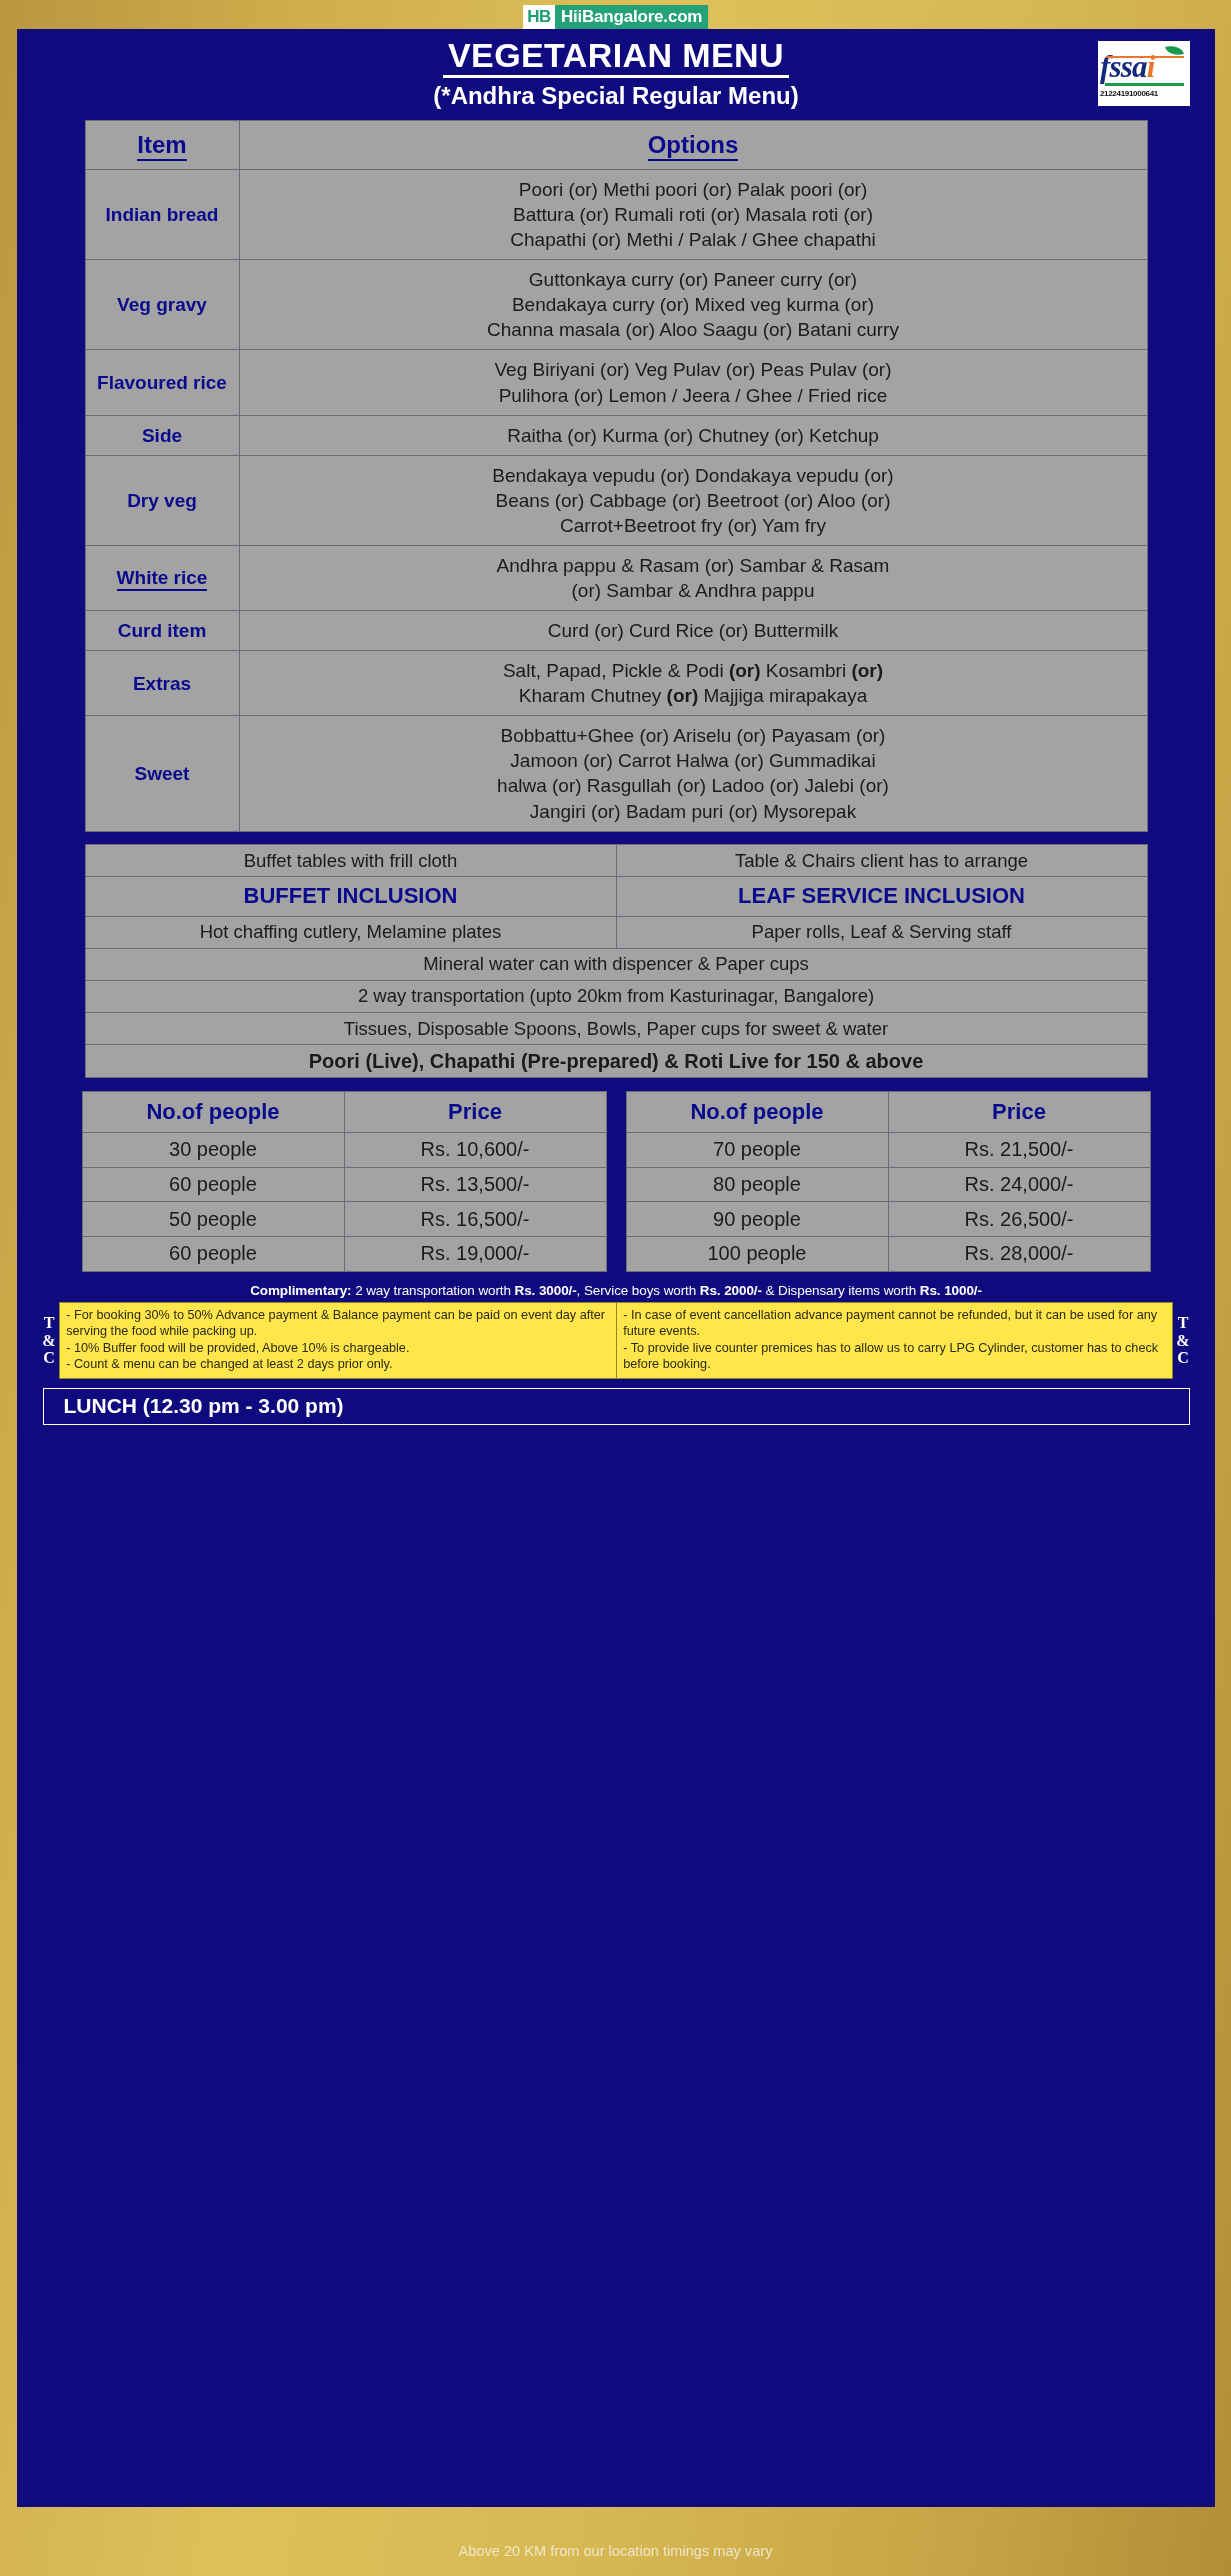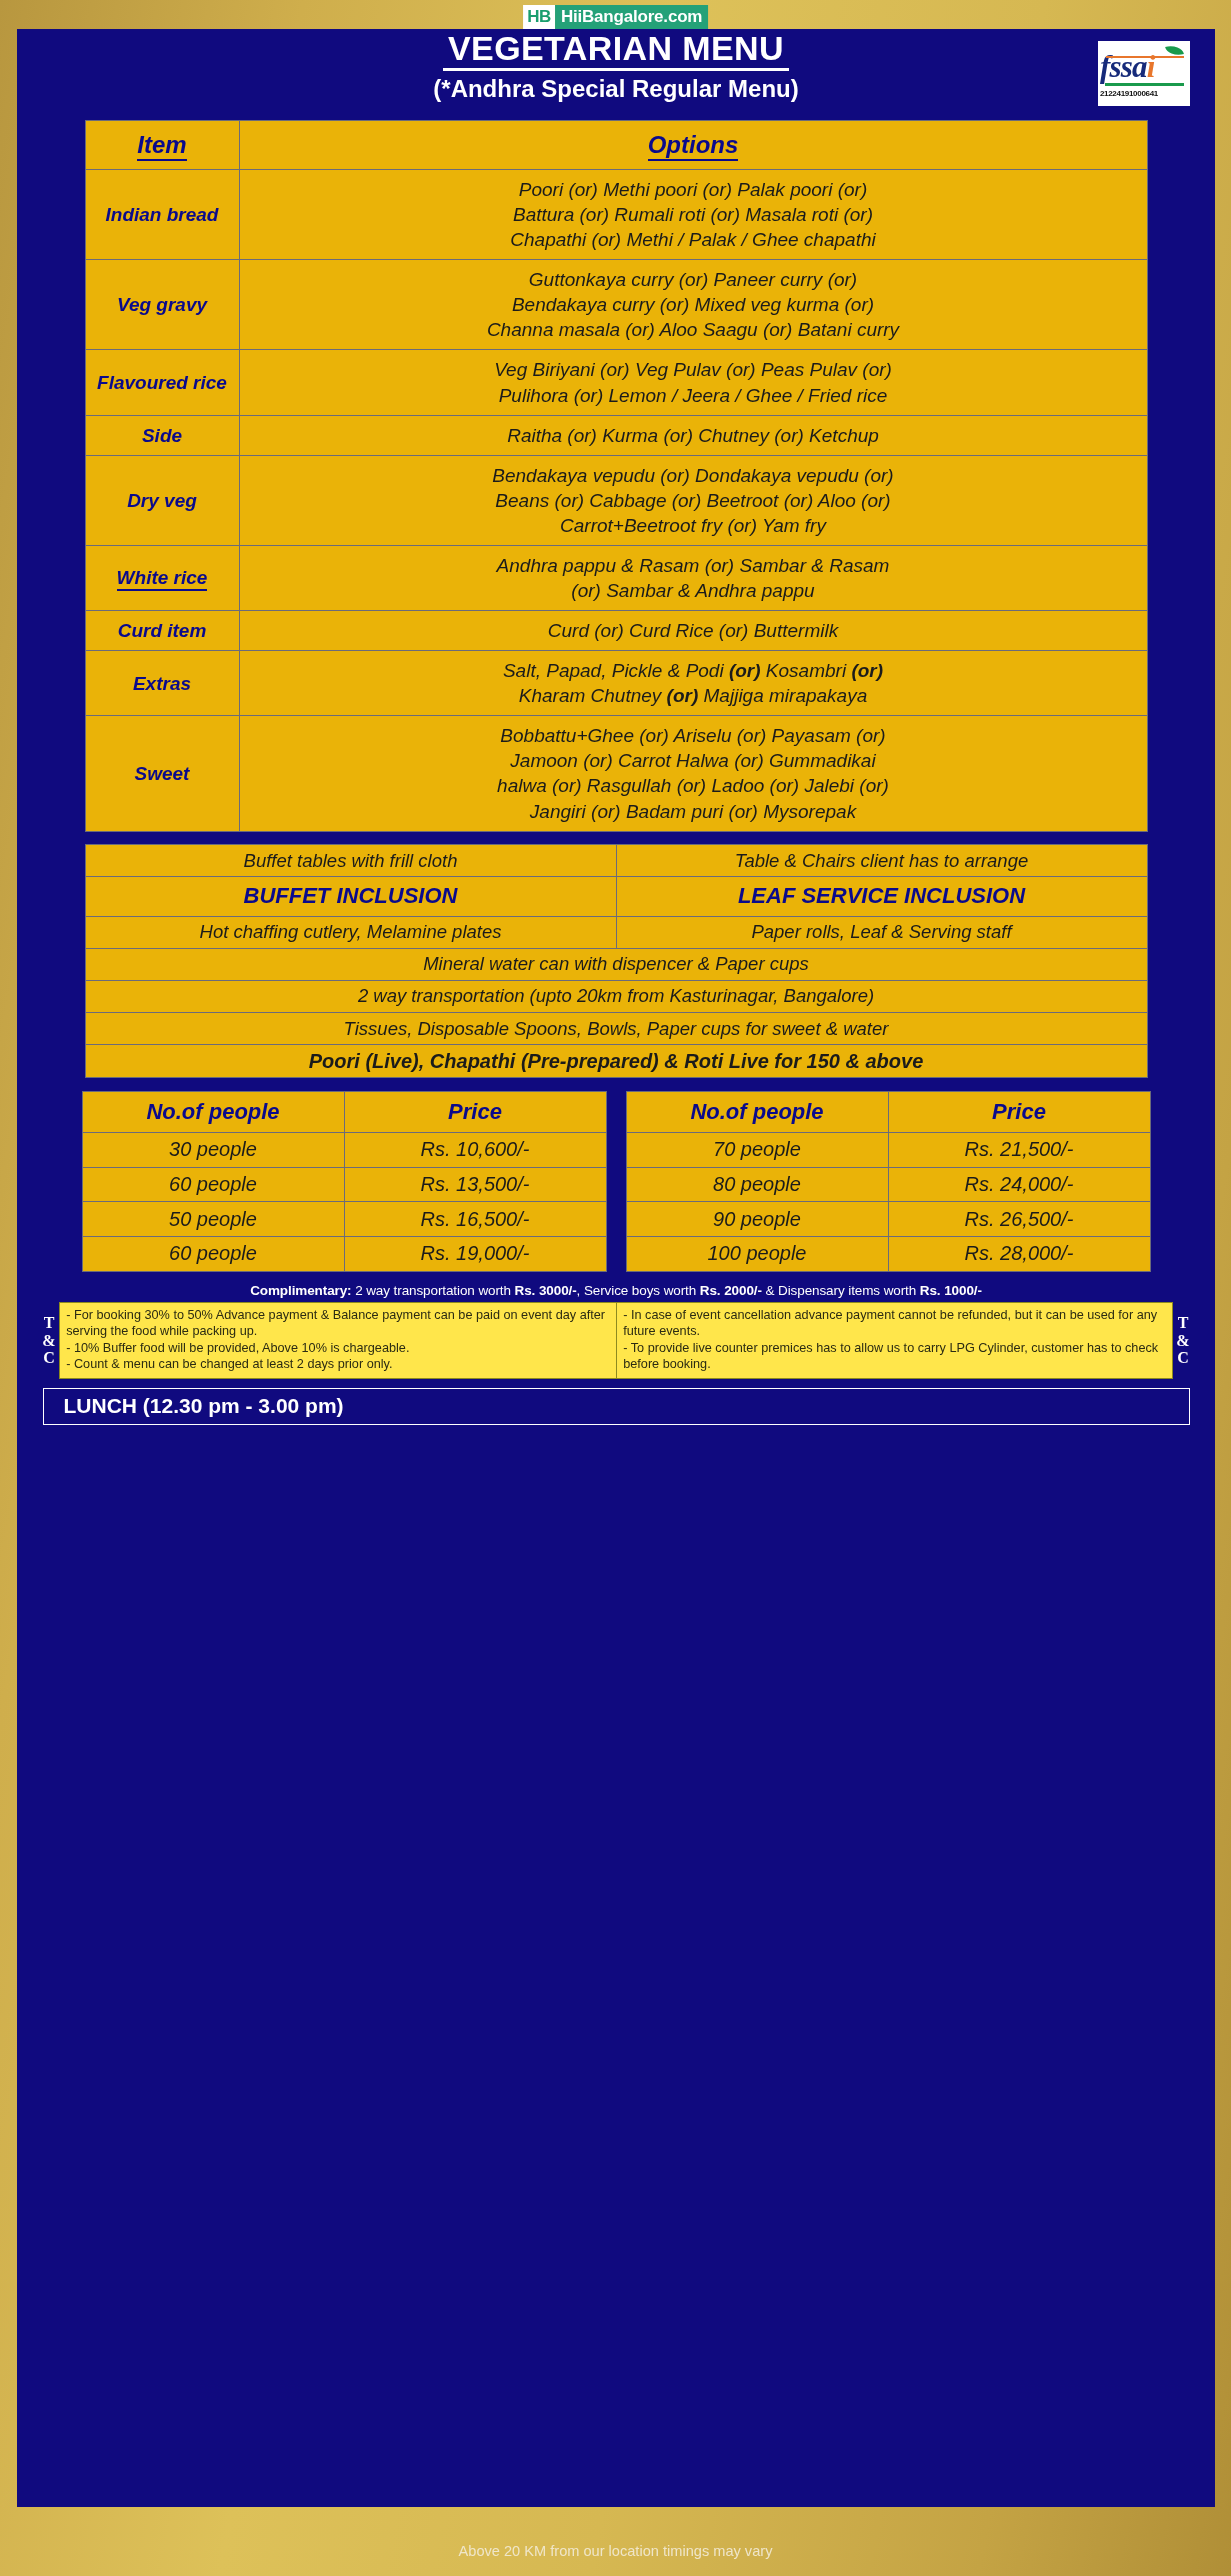--- a/index.html
+++ b/index.html
@@ -54,21 +54,21 @@
     height: 2478px;
     background: #100a7f;
     box-sizing: border-box;
     padding: 0;
   }
 
   
   #header {
     position: relative;
     height: 91px;
-    padding-top: 2px;
+    padding-top: 9px;
     box-sizing: border-box;
   }
   #header .title {
     text-align: center;
     color: #ffffff;
     font-size: 34px;
     font-weight: bold;
     letter-spacing: 0.4px;
     line-height: 1.05;
     display: inline-block;
@@ -137,23 +137,22 @@
   }
 
   
   .wtable {
     background: #ffffff;
     border-collapse: collapse;
     table-layout: fixed;
   }
   .wtable td, .wtable th {
     border: 0.8px solid #6b6b7a;
-    background: #eab308;
+    background: #a3a3a3;
     vertical-align: middle;
-    font-style: italic;
   }
 
   
   #menu-table {
     width: 1062px;
     margin: 0 auto;
   }
   #menu-table .hdr-item, #menu-table .hdr-opt {
     color: #0a0a8c;
     font-weight: bold;

